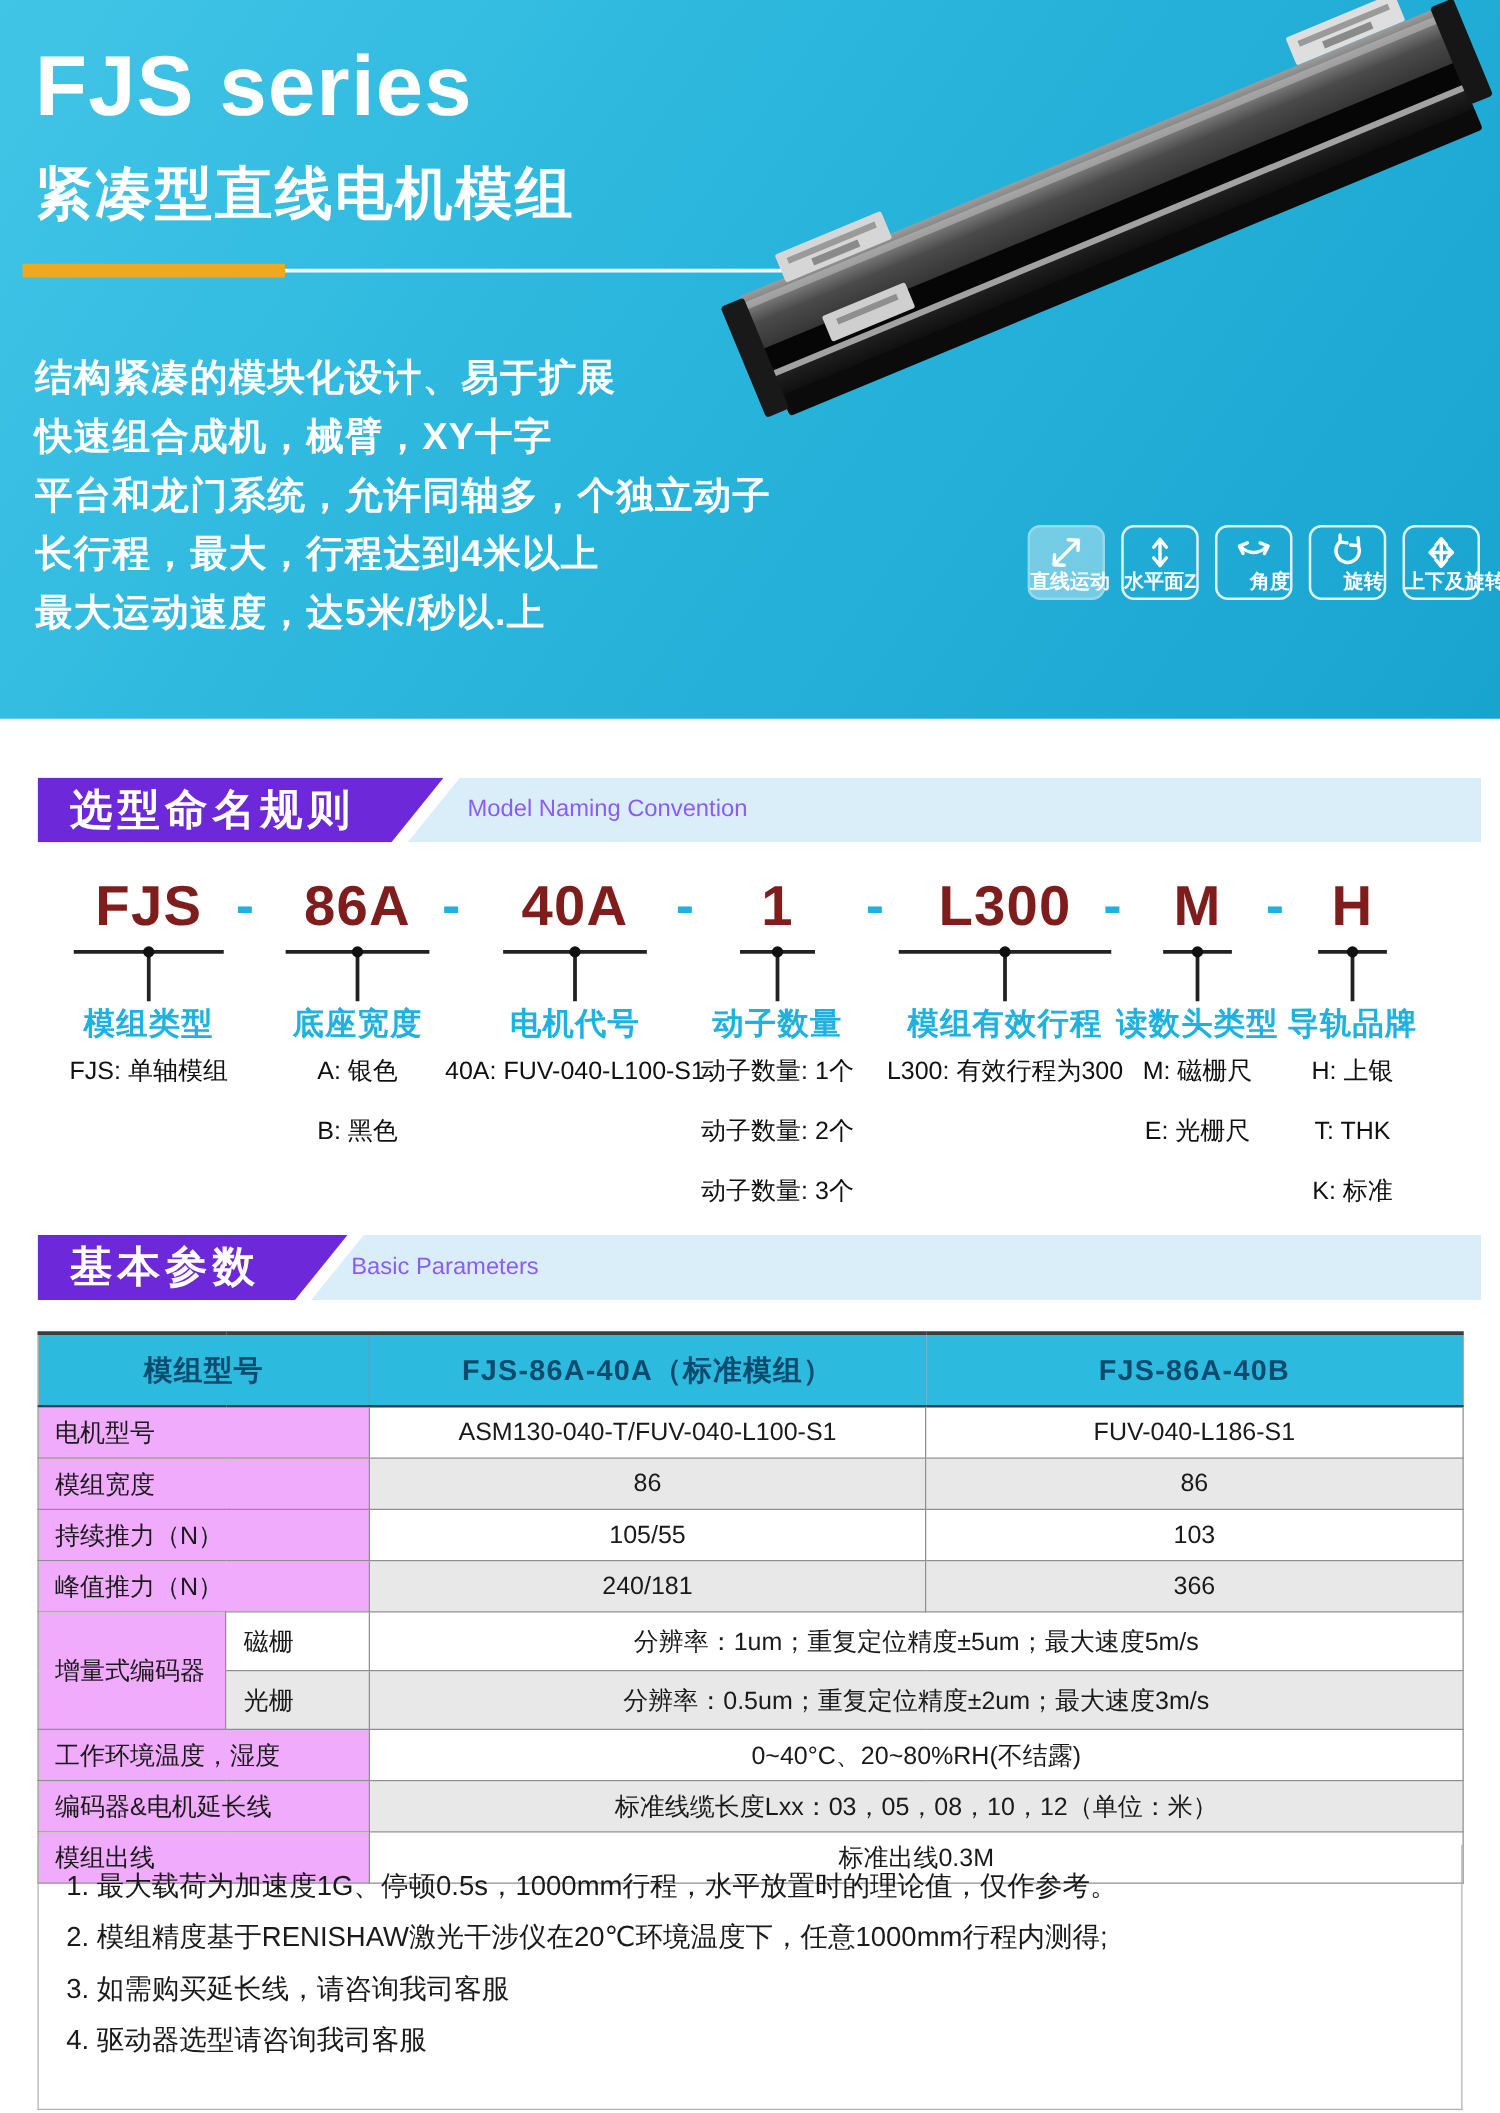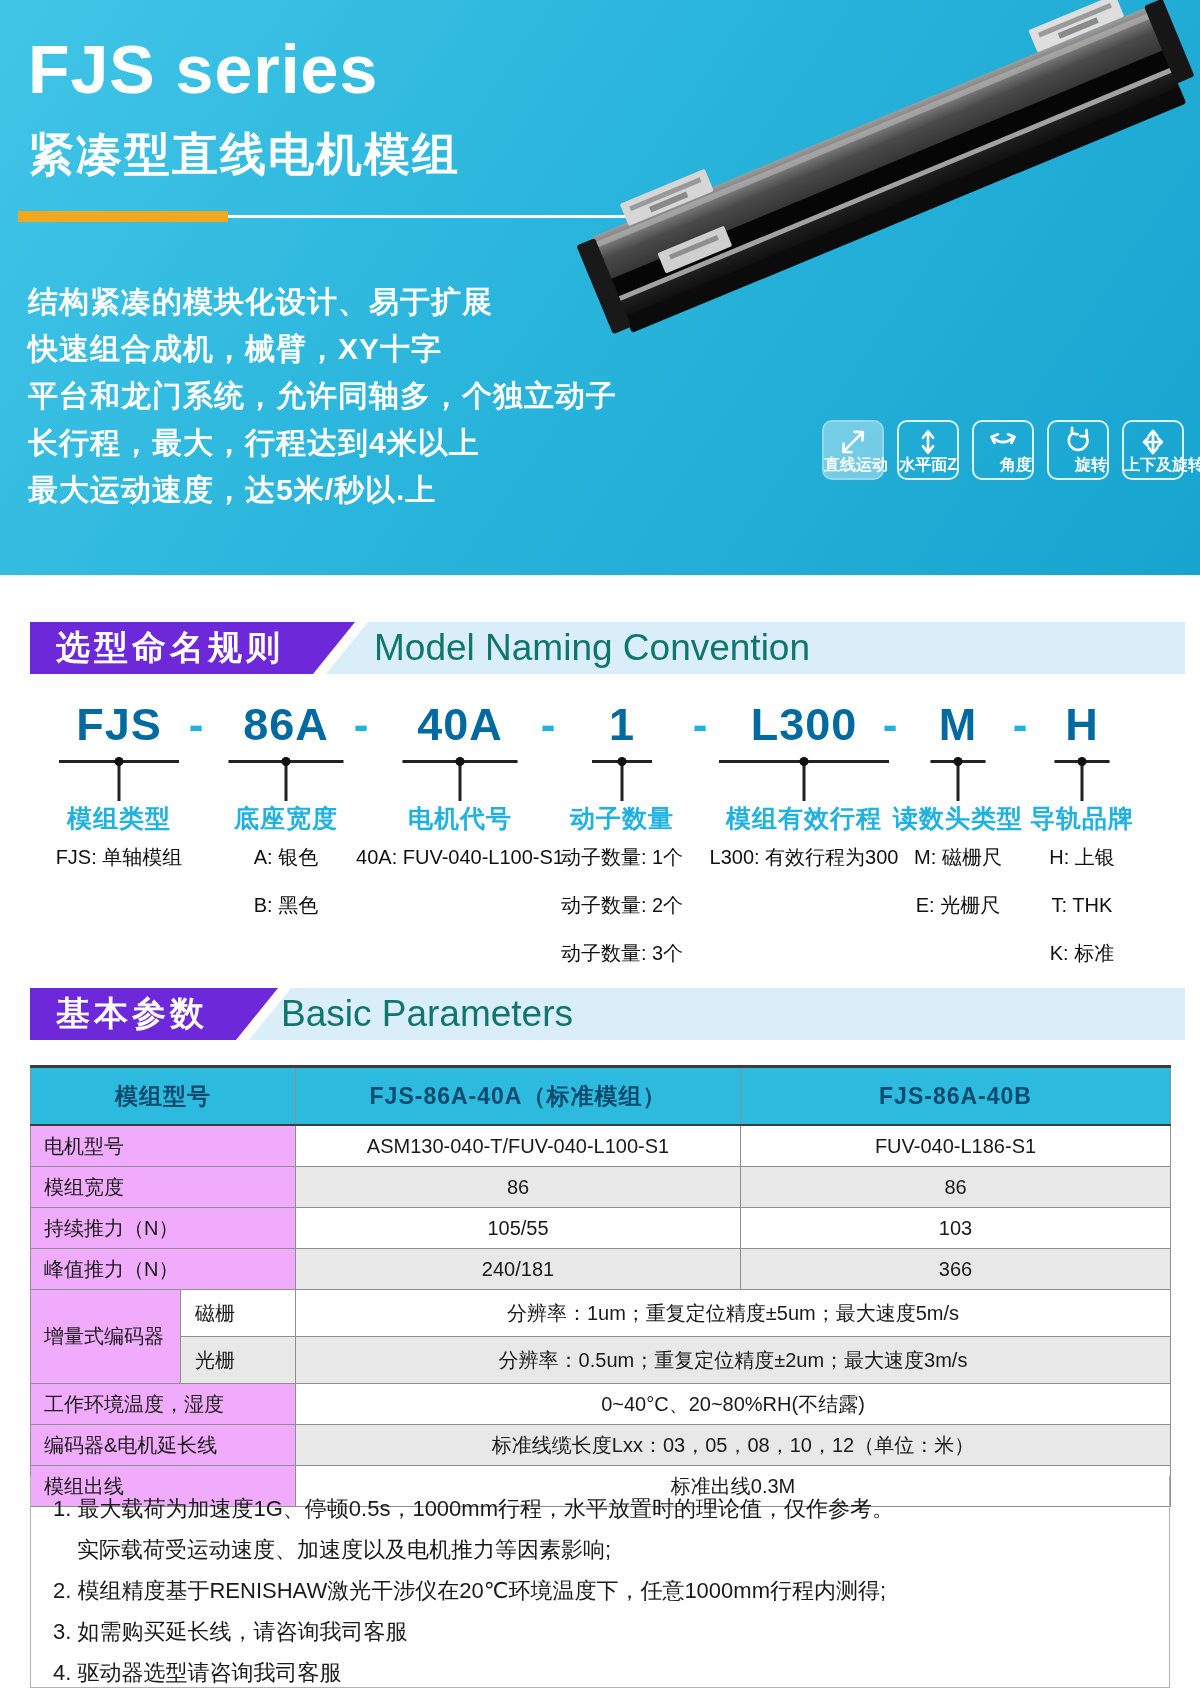--- a/index.html
+++ b/index.html
@@ -27,26 +27,26 @@
 
   
   .sec{position:absolute;left:0;width:1200px;height:52px;}
   .sec .blue{position:absolute;left:30px;top:0;height:52px;background:#6d28d9;
              clip-path:polygon(0 0,100% 0,calc(100% - 42px) 100%,0 100%);
              display:flex;align-items:center;}
   .sec .blue span{margin-left:26px;font-size:34px;font-weight:700;color:#fff;letter-spacing:4px;}
   .sec .banner{position:absolute;top:0;height:52px;background:#daeef9;
                clip-path:polygon(42px 0,100% 0,100% 100%,0 100%);
                display:flex;align-items:center;}
-  .sec .banner span{font-size:37px;color:#0f766e;}
+  .sec .banner span{font-size:19px;color:#8b5cf6;}
 
   
   .naming{position:absolute;left:0;top:696px;width:1200px;height:290px;}
   .ncol{position:absolute;top:0;display:flex;flex-direction:column;align-items:center;}
-  .ncode{height:58px;font-size:45px;font-weight:700;color:#0369a1;letter-spacing:1px;line-height:58px;}
+  .ncode{height:58px;font-size:45px;font-weight:700;color:#7f1d1d;letter-spacing:1px;line-height:58px;}
   .nconn{position:relative;height:48px;width:100%;}
   .nbar{position:absolute;top:6px;left:50%;transform:translateX(-50%);height:3px;background:#222;}
   .ndot{position:absolute;top:3px;left:50%;transform:translateX(-50%);width:9px;height:9px;border-radius:50%;background:#111;}
   .nstem{position:absolute;top:7px;left:50%;transform:translateX(-50%);width:3px;height:40px;background:#222;}
   .nlabel{height:38px;font-size:25px;font-weight:700;color:#1fb1e0;letter-spacing:1px;white-space:nowrap;}
   .nopt{height:48px;font-size:20px;color:#111;white-space:nowrap;line-height:34px;}
   .ndash{position:absolute;top:0;height:58px;line-height:58px;font-size:44px;font-weight:700;color:#1fb1e0;
          transform:translateX(-50%);}
 
   
@@ -329,18 +329,17 @@
         </tr>
         <tr>
           <td class="lab" colspan="2">模组出线</td>
           <td colspan="2">标准出线0.3M</td>
         </tr>
       </tbody>
   </table>
 
   <div class="notes">
       <div class="note-line">1. 最大载荷为加速度1G、停顿0.5s，1000mm行程，水平放置时的理论值，仅作参考。</div>
-      <div class="note-line indent">实际载荷受运动速度、加速度以及电机推力等因素影响;</div>
       <div class="note-line">2. 模组精度基于RENISHAW激光干涉仪在20℃环境温度下，任意1000mm行程内测得;</div>
       <div class="note-line">3. 如需购买延长线，请咨询我司客服</div>
       <div class="note-line">4. 驱动器选型请咨询我司客服</div>
     </div>
 </div>
 
 </body></html>

